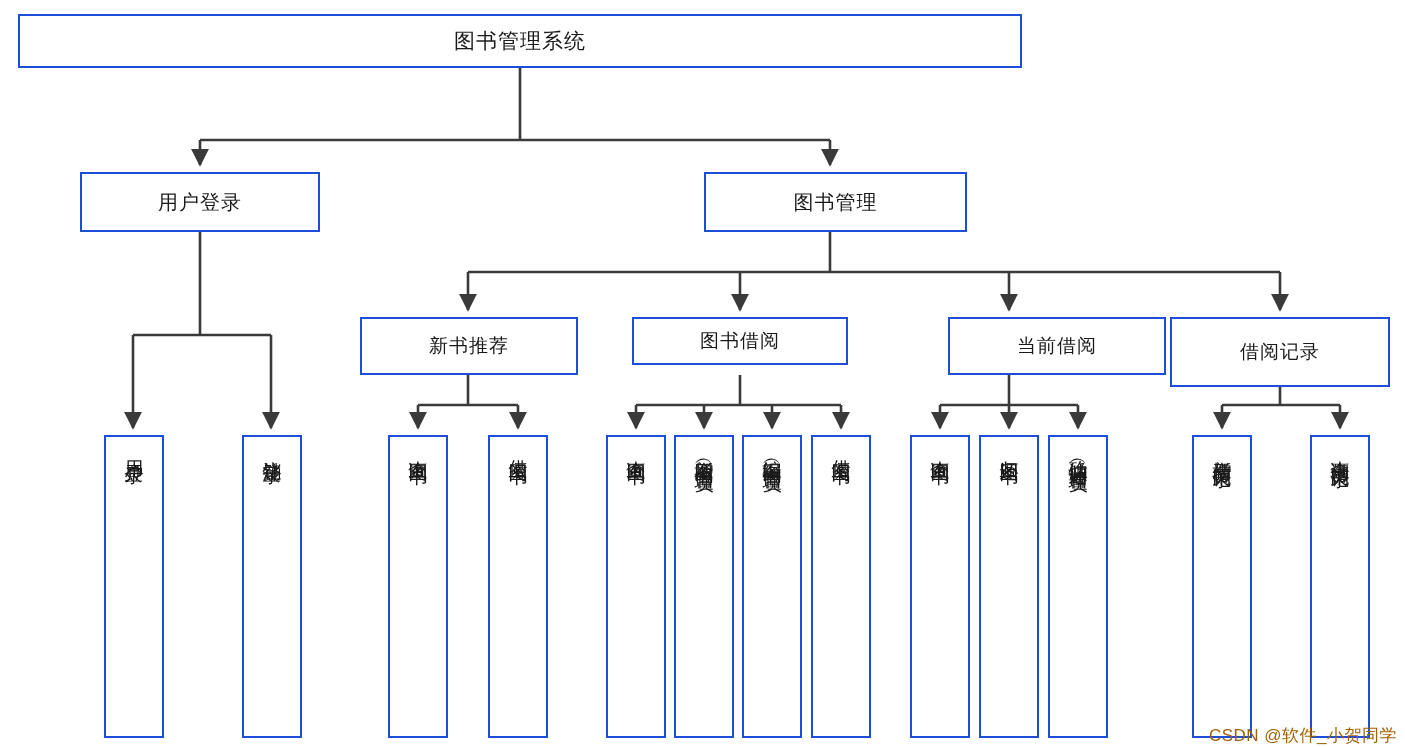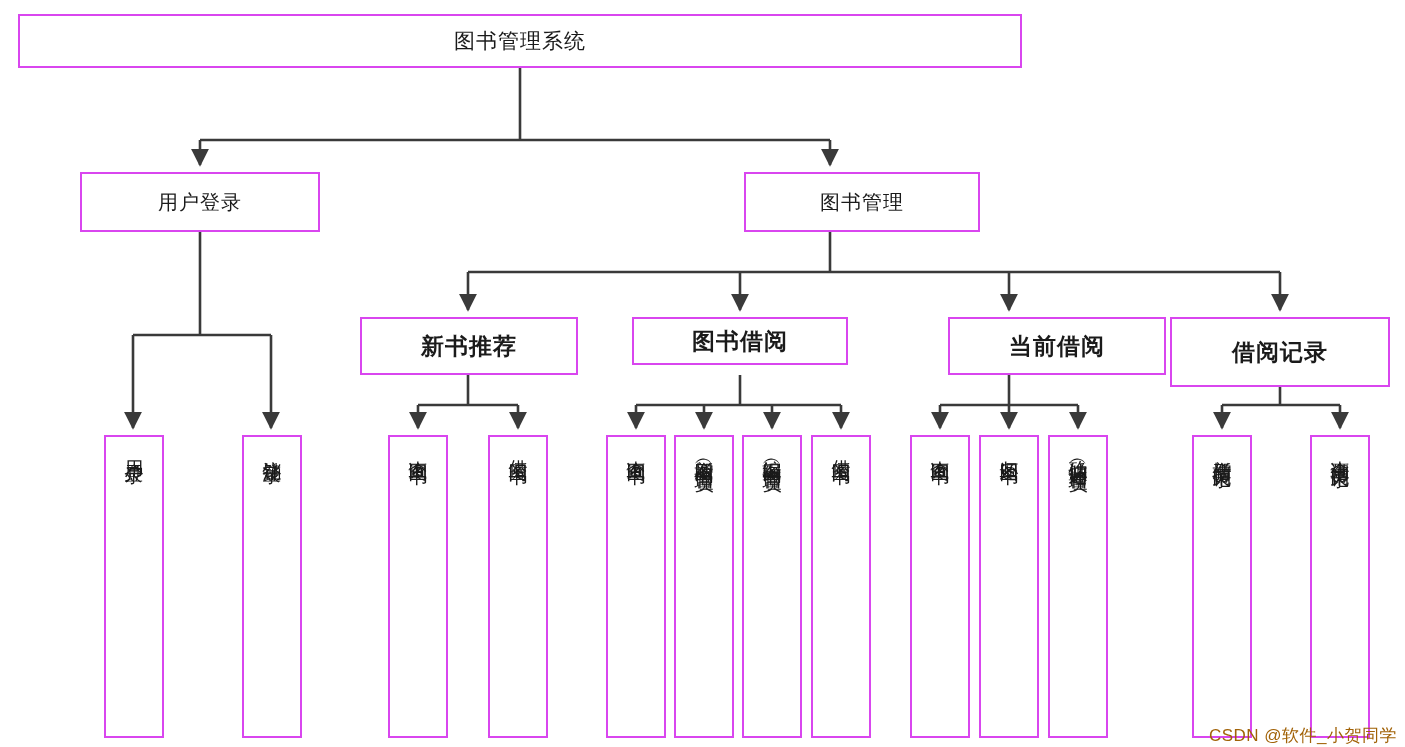--- a/index.html
+++ b/index.html
@@ -23,37 +23,36 @@
     left: 0;
     top: 0;
     width: 1405px;
     height: 747px;
     pointer-events: none;
   }
   .node {
     position: absolute;
     box-sizing: border-box;
     background: #ffffff;
-    border: 2px solid #d946ef;
+    border: 2px solid #1d4ed8;
     display: flex;
     align-items: center;
     justify-content: center;
     color: #1a1a1a;
     line-height: 1.15;
     z-index: 2;
   }
   .node.root {
     font-size: 21px;
   }
   .node.lvl1 {
     font-size: 20px;
   }
   .node.lvl2 {
-    font-size: 23px;
-    font-weight: bold;
+    font-size: 19px;
   }
   .node.leaf {
     font-size: 19px;
     padding: 8px 0;
     align-items: flex-start;
   }
   .vtext {
     writing-mode: vertical-rl;
     text-orientation: upright;
     letter-spacing: 2px;
@@ -130,21 +129,21 @@
     </g>
   </svg>
 
   <div class="node root" style="left:18px; top:14px; width:1004px; height:54px;">
     <span class="htext">图书管理系统</span>
   </div>
 
   <div class="node lvl1" style="left:80px; top:172px; width:240px; height:60px;">
     <span class="htext">用户登录</span>
   </div>
-  <div class="node lvl1" style="left:744px; top:172px; width:236px; height:60px;">
+  <div class="node lvl1" style="left:704px; top:172px; width:263px; height:60px;">
     <span class="htext">图书管理</span>
   </div>
 
   <div class="node lvl2" style="left:360px; top:317px; width:218px; height:58px;">
     <span class="htext">新书推荐</span>
   </div>
   <div class="node lvl2" style="left:632px; top:317px; width:216px; height:48px;">
     <span class="htext">图书借阅</span>
   </div>
   <div class="node lvl2" style="left:900px; top:317px; width:218px; height:58px;margin-left:48px;">

